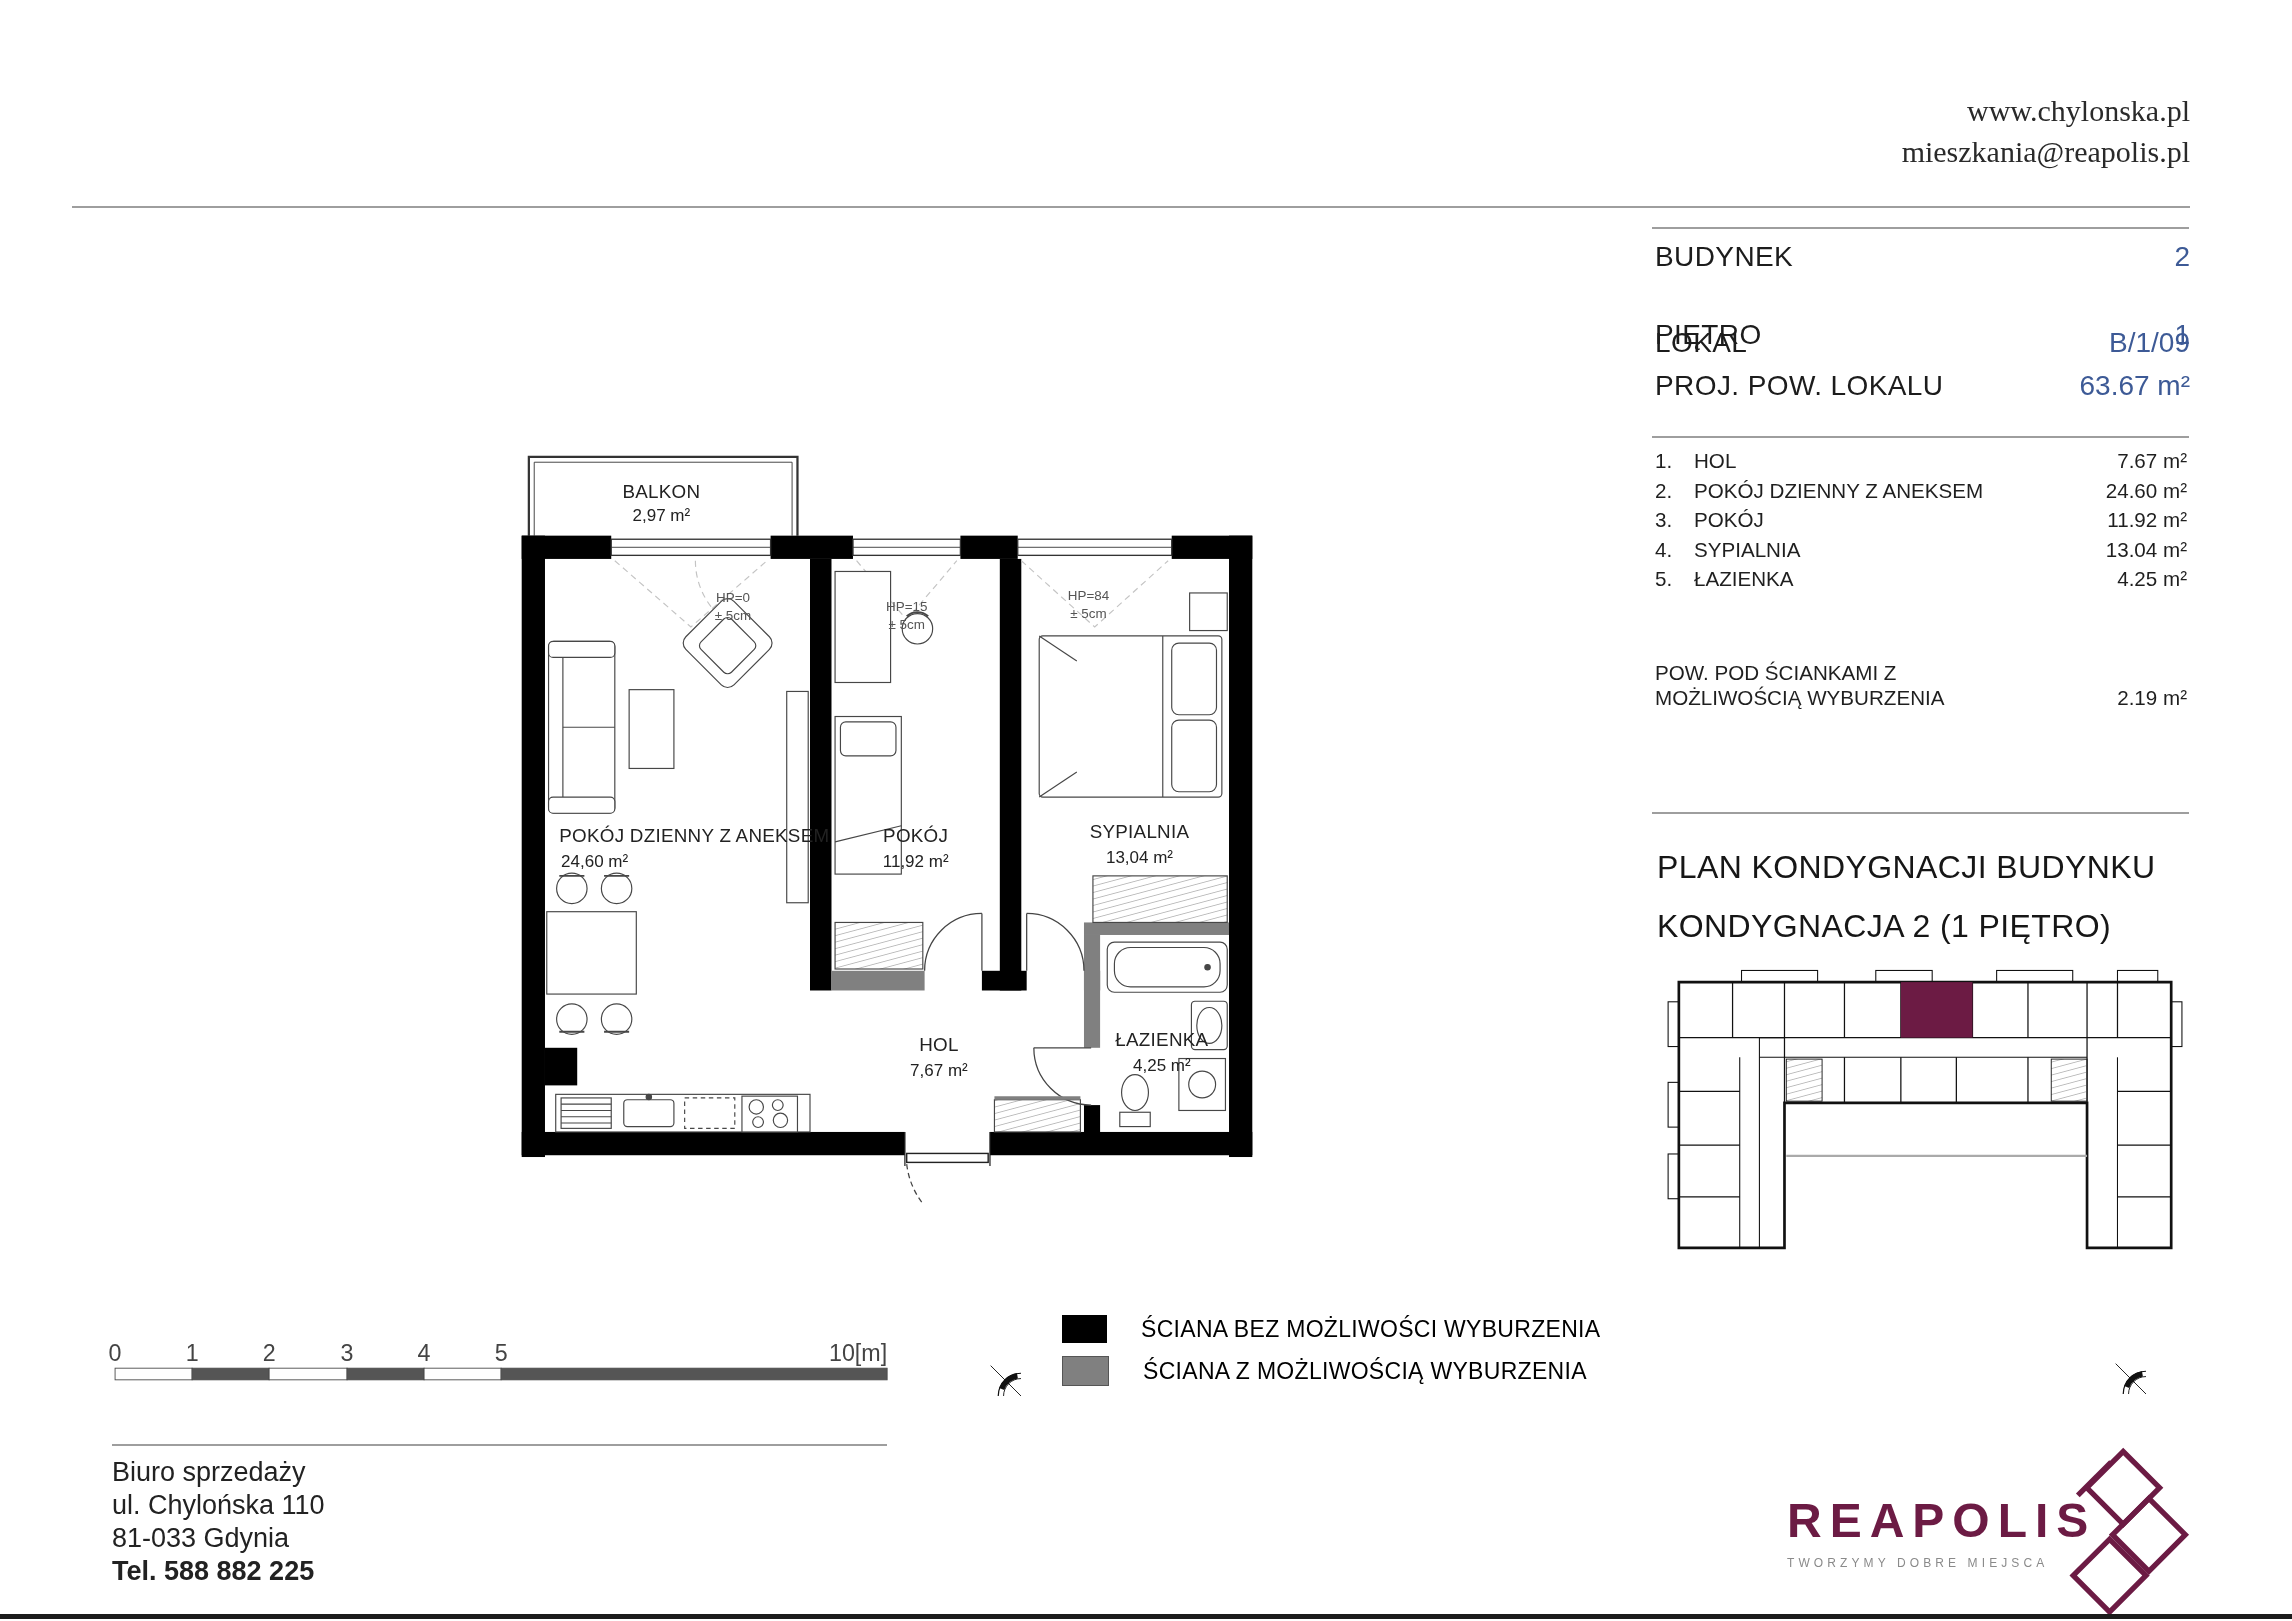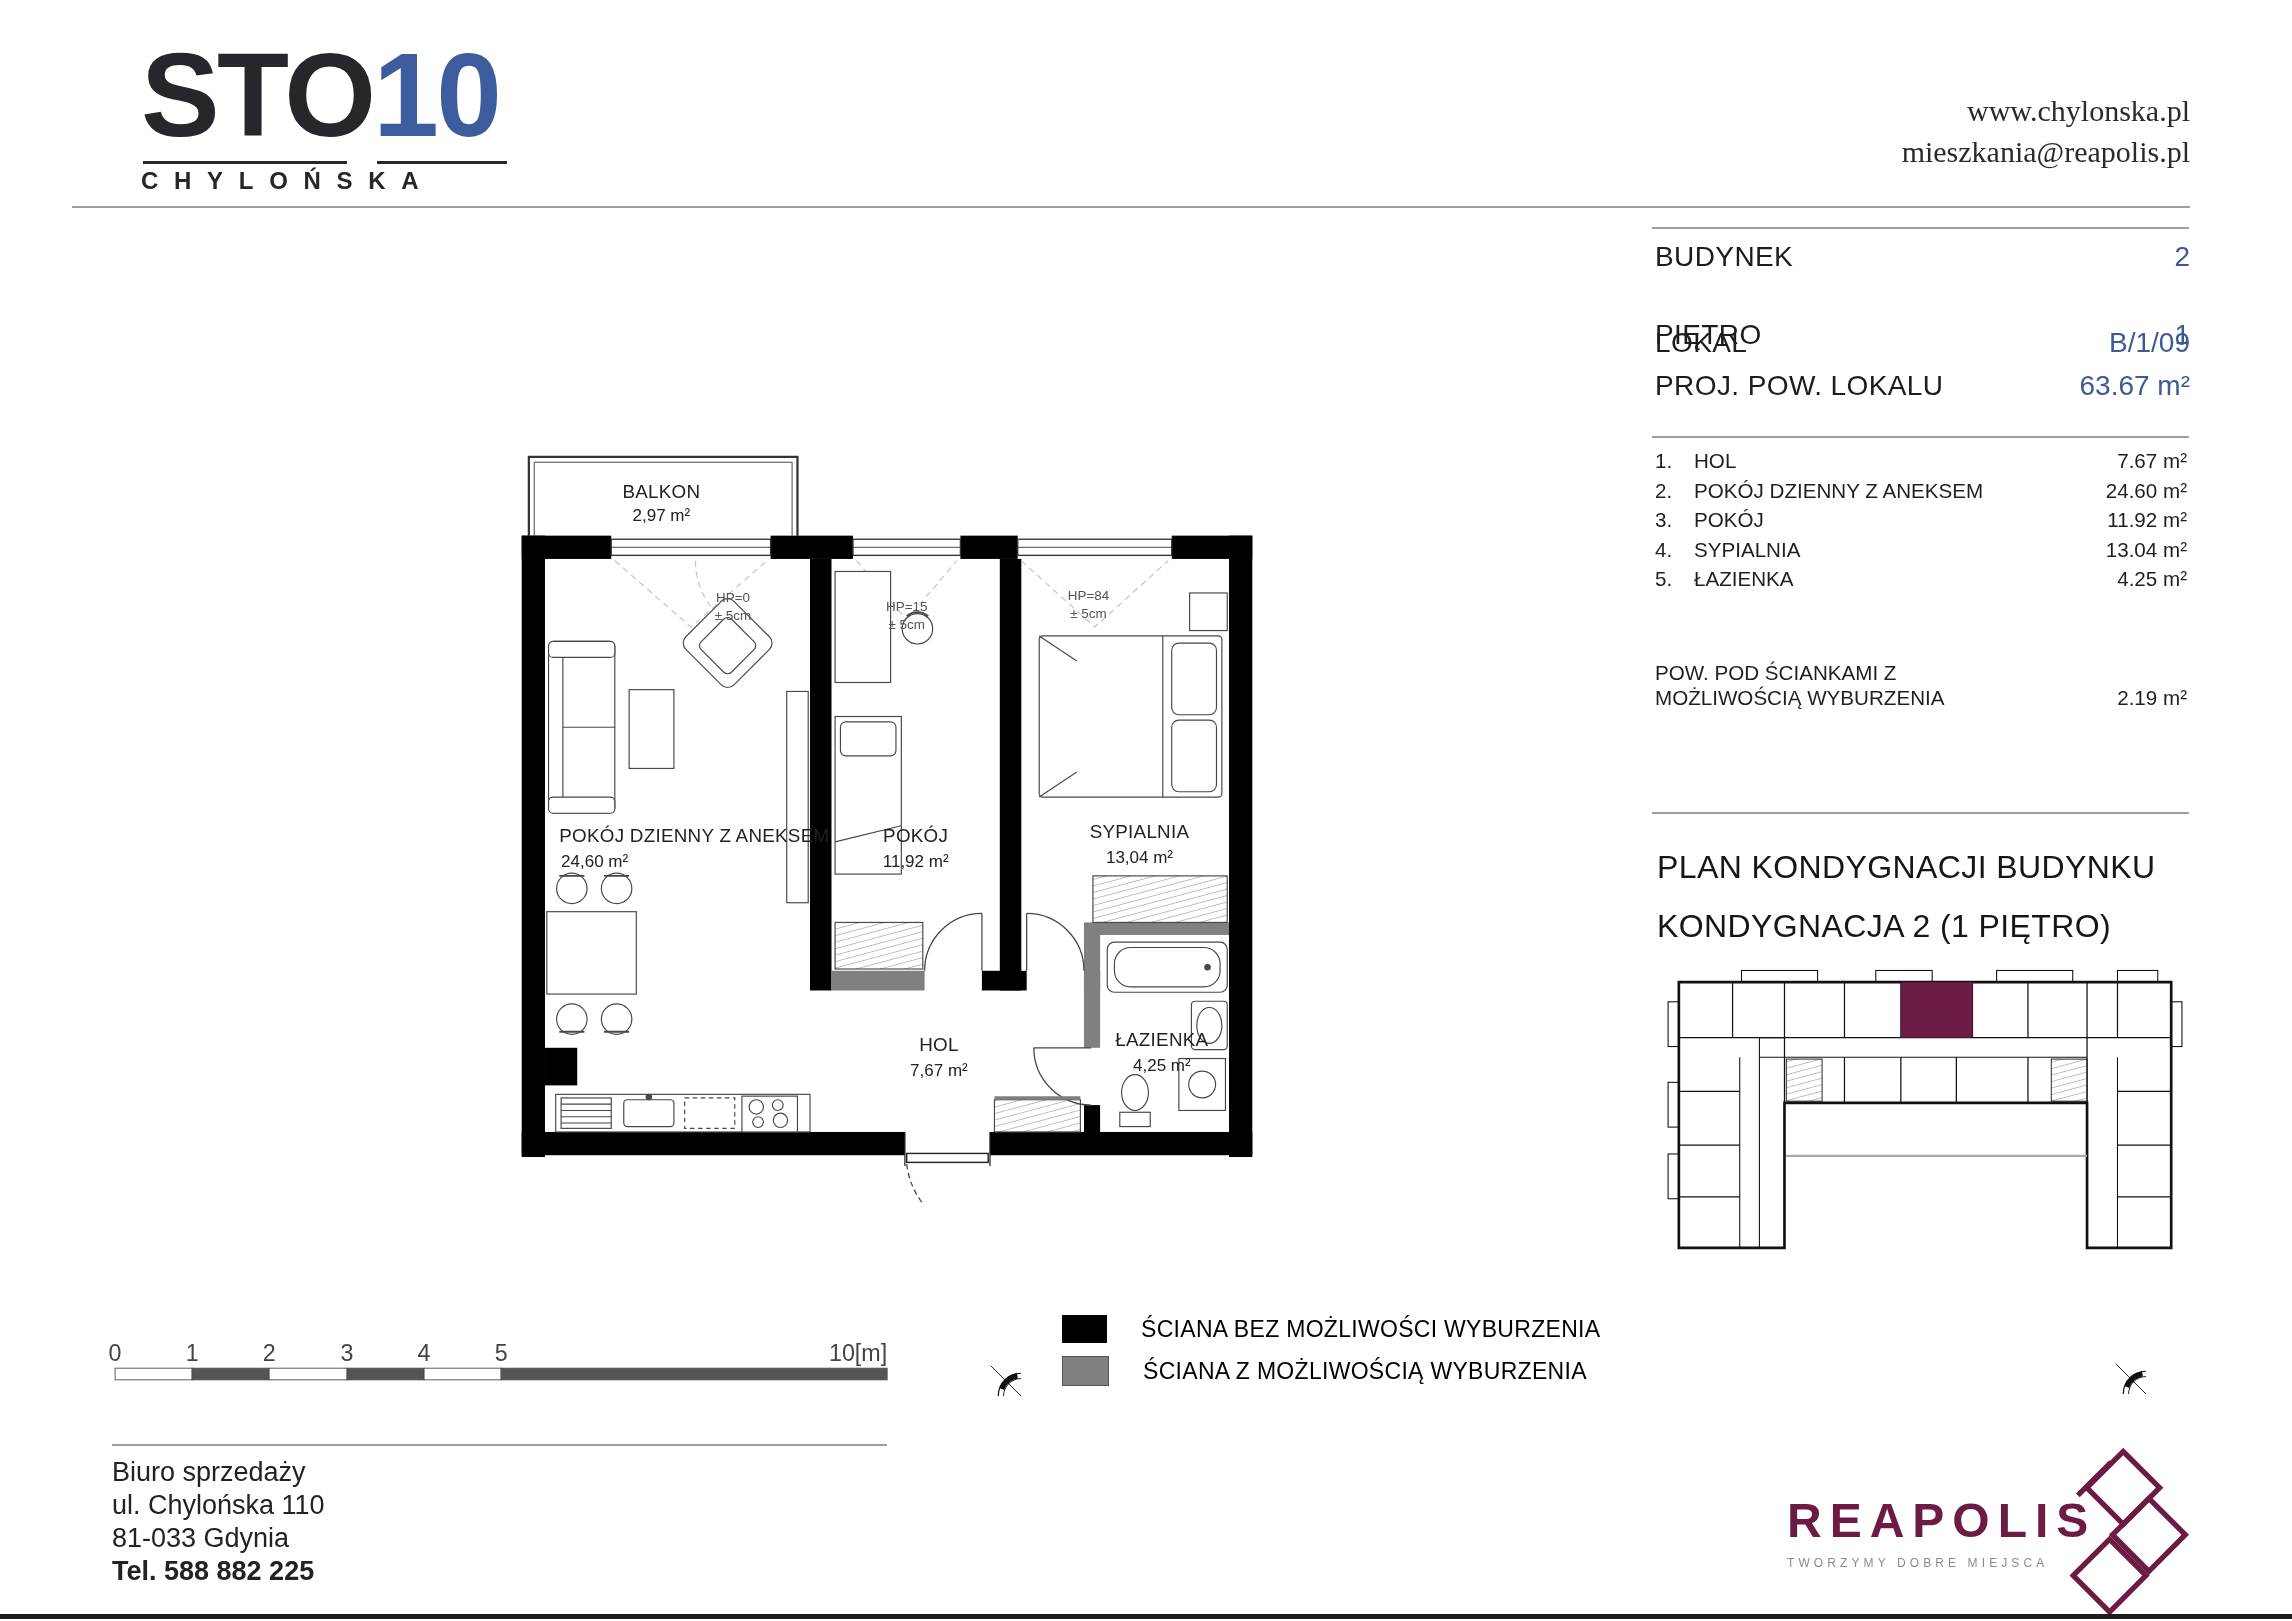--- a/index.html
+++ b/index.html
@@ -37,26 +37,20 @@
   .plan-name{font-size:21px;fill:#222;letter-spacing:.3px;}
   .plan-area{font-size:19px;fill:#222;}
   .hp{font-size:15px;fill:#555;}
   .tick{font-size:26px;fill:#444;}
 </style>
 </head>
 <body>
 
 <div id="page">
 
-  <div class="abs" style="left:141px;top:36px;">
-    <div class="logo-sto"><span>STO</span><span class="logo-ten">10</span></div>
-    <div class="logo-rule" style="left:1.8px;top:125px;width:204px;"></div>
-    <div class="logo-rule" style="left:236px;top:125px;width:130px;"></div>
-    <div class="logo-sub" style="margin-top:12.5px;">CHYLOŃSKA</div>
-  </div>
 
   <div class="abs contact" style="right:103px;top:90px;">
     <div>www.chylonska.pl</div>
     <div>mieszkania@reapolis.pl</div>
   </div>
 
   <div class="hline" style="left:72px;top:206px;width:2118px;"></div>
 
   <div class="hline" style="left:1652px;top:227px;width:537px;"></div>
 

